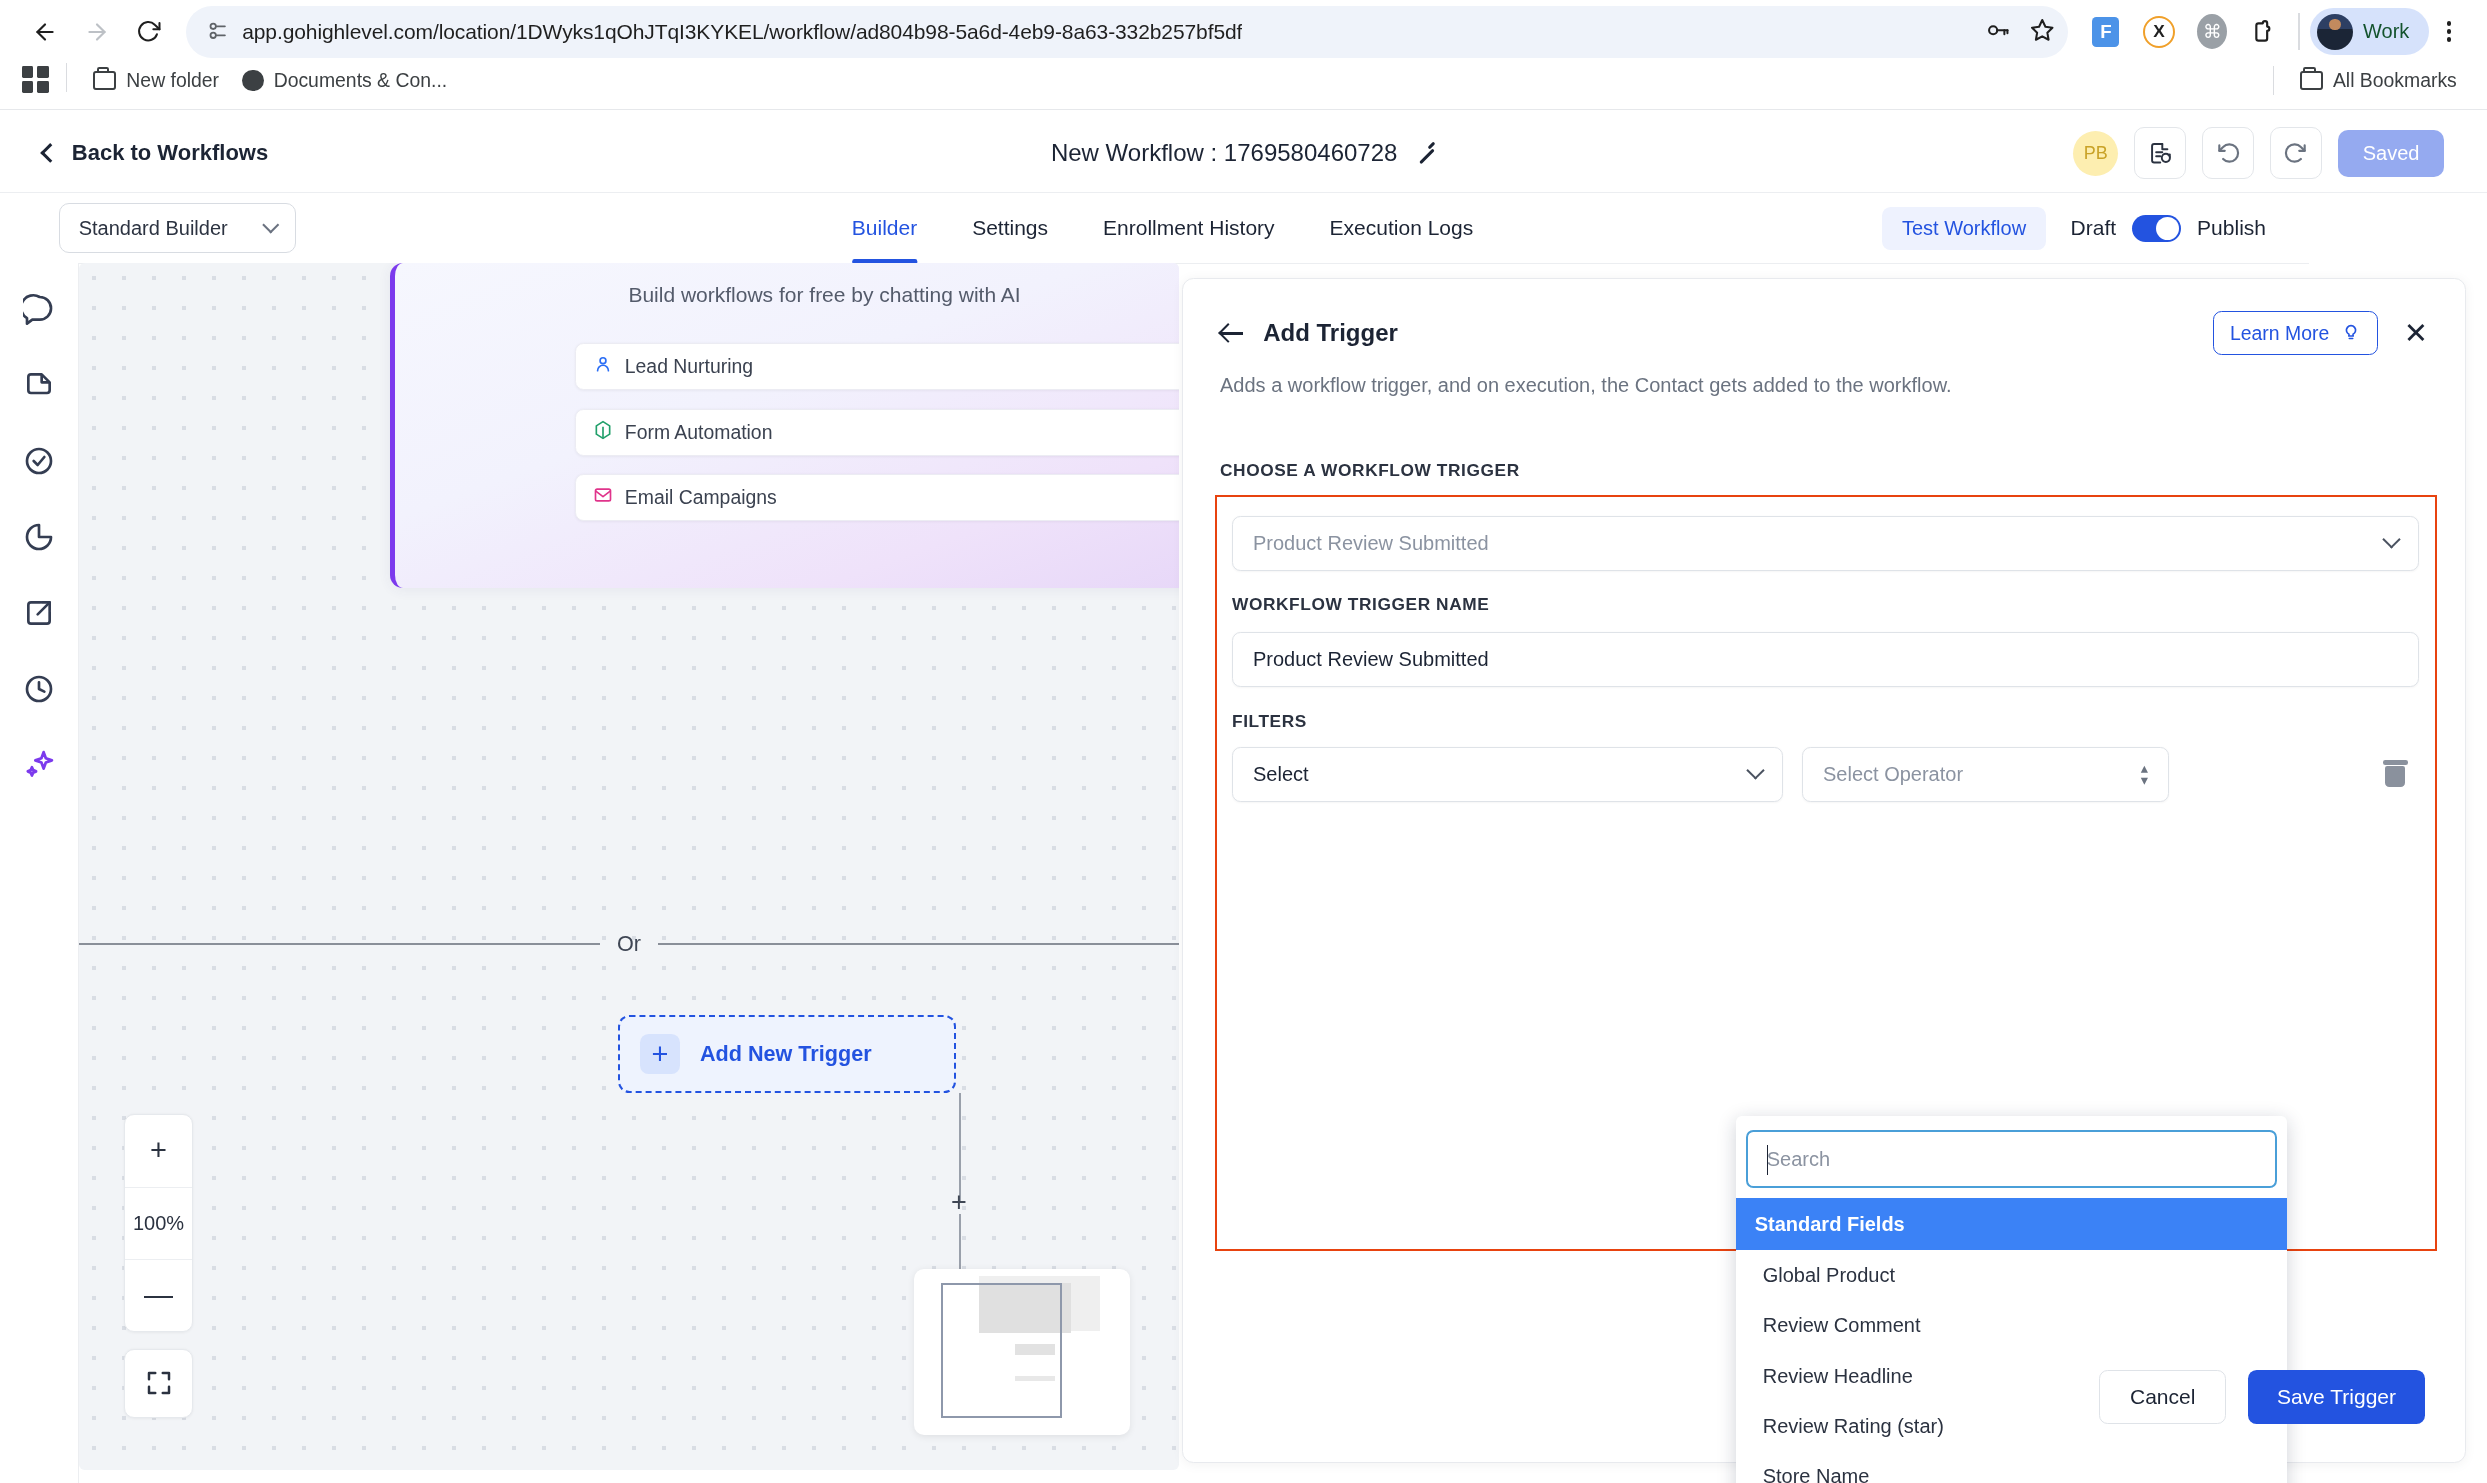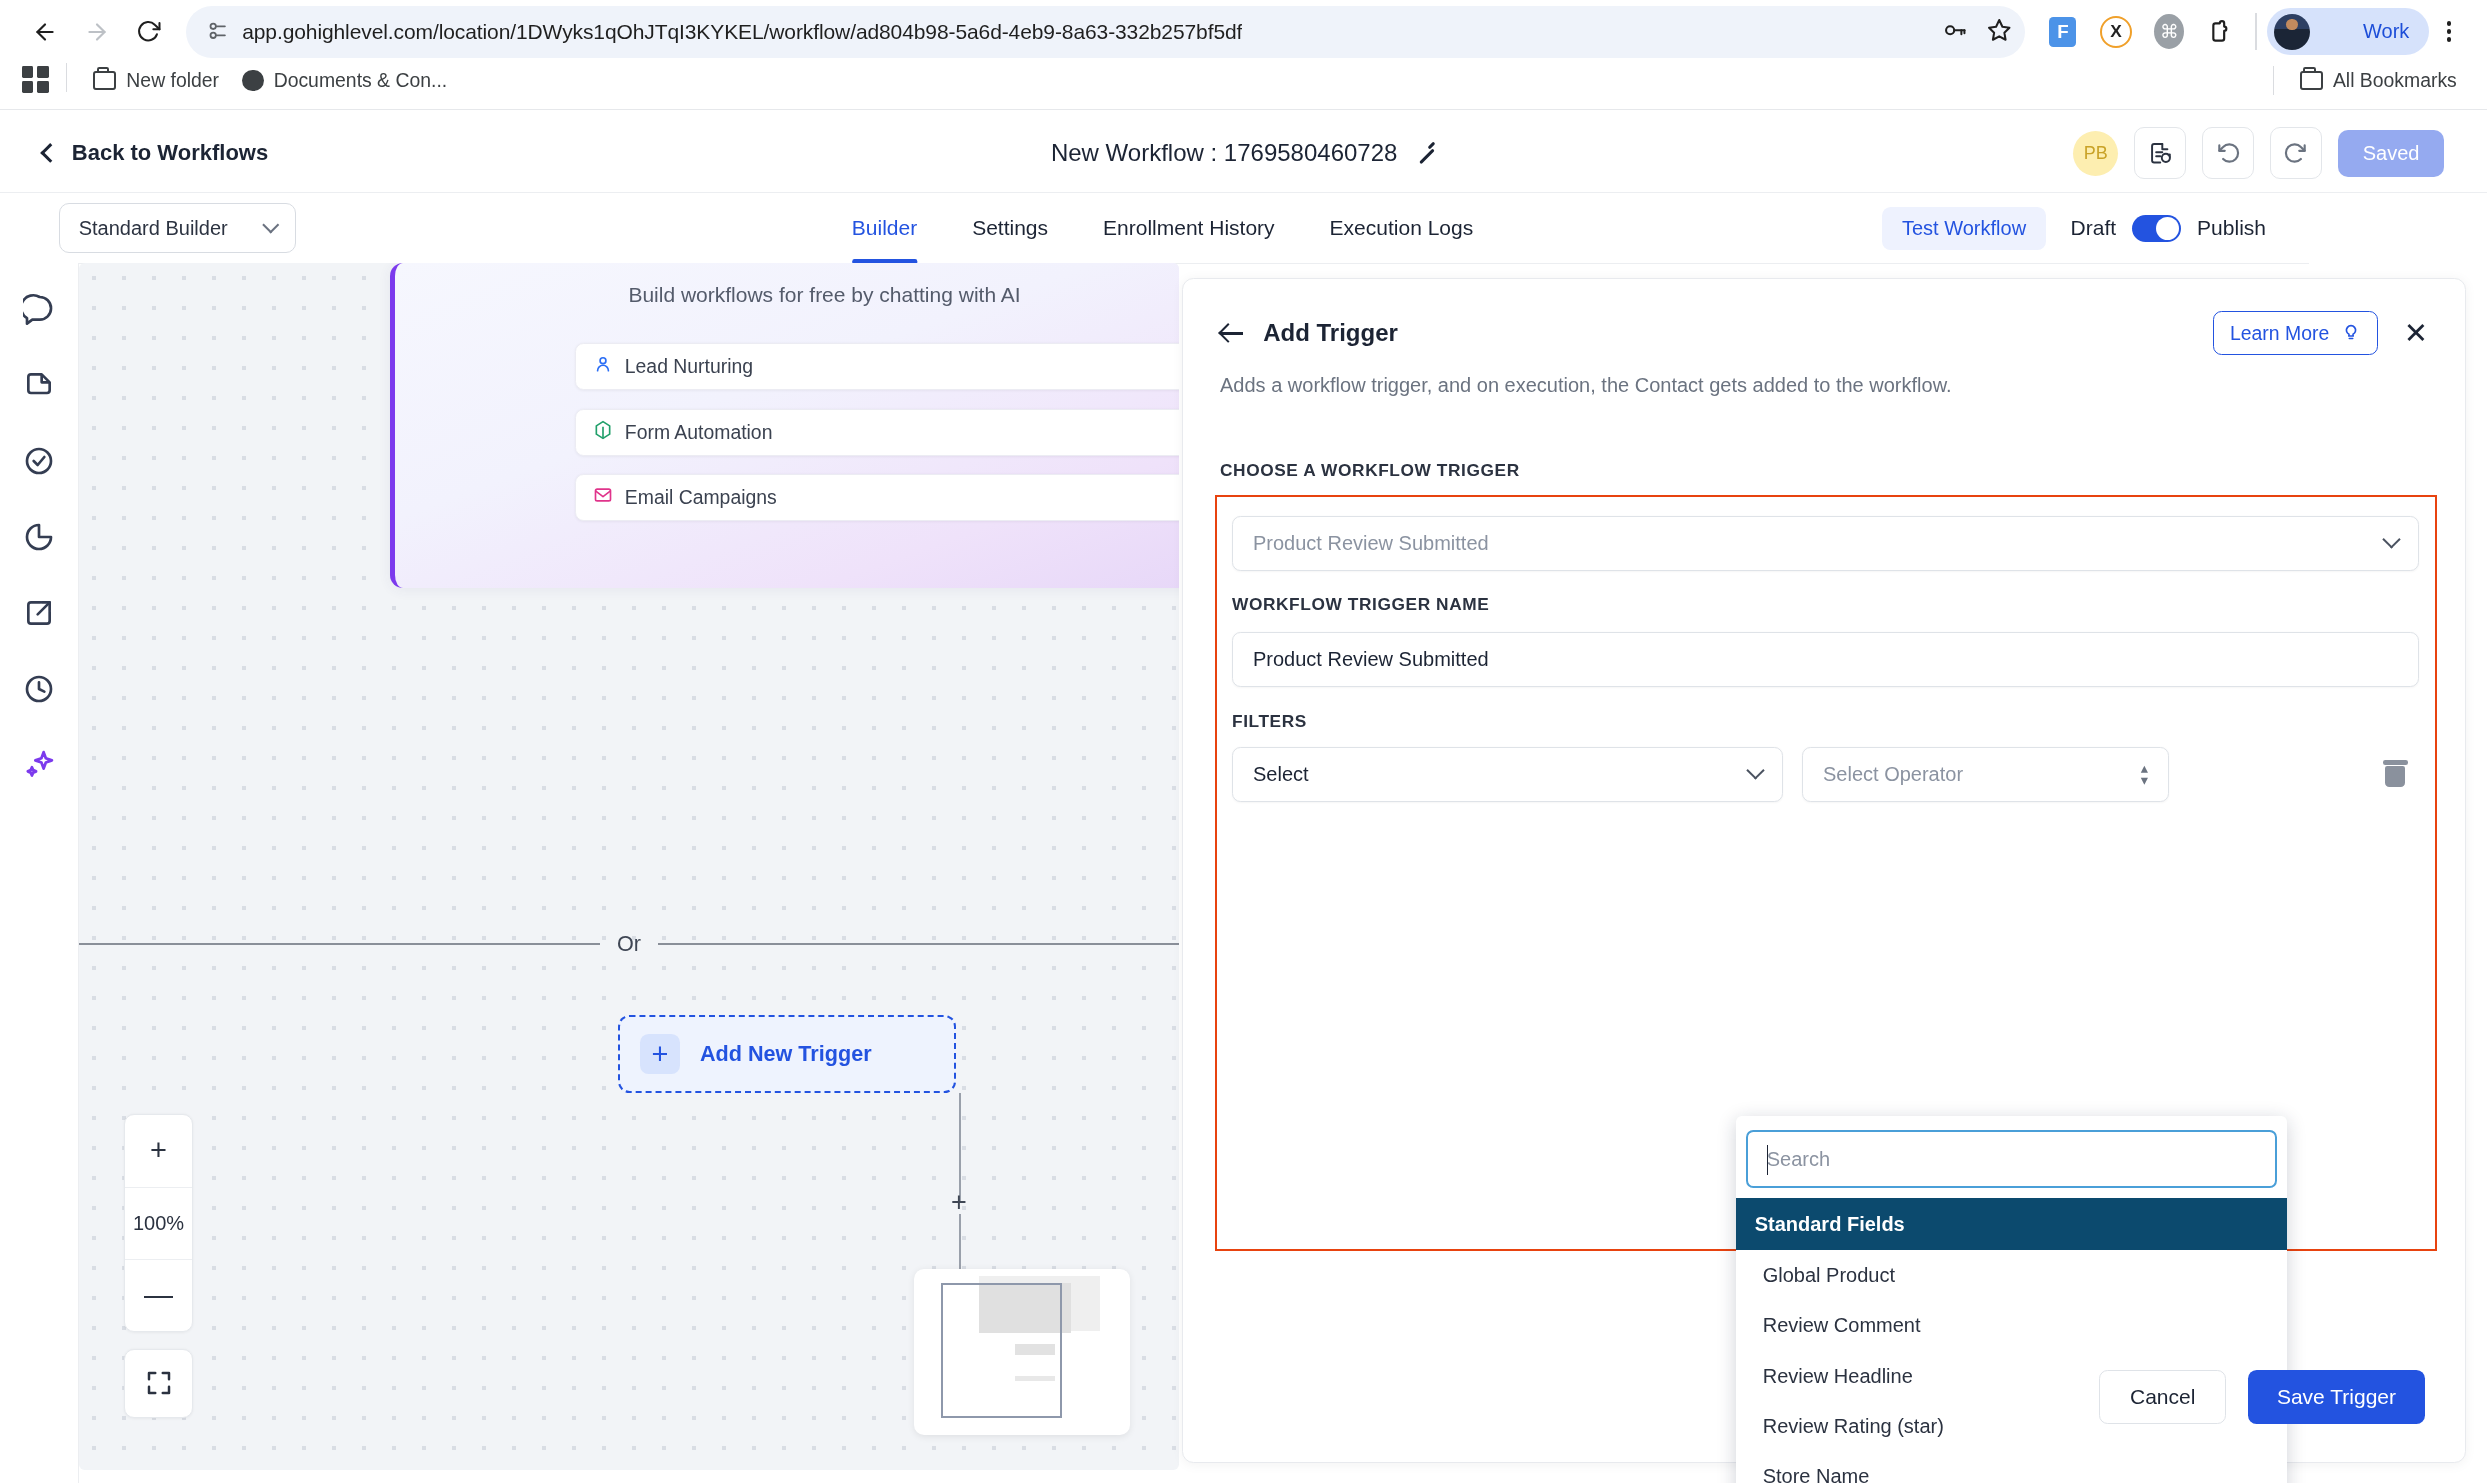--- a/index.html
+++ b/index.html
@@ -54,21 +54,21 @@
   }
   .avatar-img {
     width: 36px; height: 36px; border-radius: 50%;
     background: linear-gradient(#2d3f63 0 42%, #1b2536 42% 100%);
     position: relative; overflow: hidden;
   }
   .avatar-img::after {
     content:""; position:absolute; left: 12.2px; top: 5px; width: 11.5px; height: 11.5px;
     border-radius: 50%; background: #c28a5e;
   }
-  .profile-name { font-size: 20px; color: #1d4ed8; margin-left: 43px; }
+  .profile-name { font-size: 20px; color: #14532d; }
   .kebab { width: 39px; height: 46px; display:flex; flex-direction: column; align-items:center;
            justify-content:center; gap:3.6px; }
   .kebab i { width: 4.3px; height: 4.3px; border-radius: 50%; background: #1f1f1f; display:block; }
 
   .bookmark-bar {
     display: flex; align-items: flex-start; height: 47px; padding: 0 18.7px; gap: 0;
     position: relative; border-bottom: 0.7px solid #e6e8eb;
   }
   .bm-apps { width:33px;height:33px; display:grid; grid-template-columns:1fr 1fr; gap:3.6px; padding:2.9px;}
   .bm-apps i { background:#3c4043; border-radius:1.4px; display:block; }
@@ -258,21 +258,21 @@
     overflow: hidden; padding-bottom: 10px;
   }
   .dd-search {
     margin: 14.4px 10px 10px 10px; height: 58px; border: 2.2px solid #4a9fd8; border-radius: 7.2px;
     display:flex; align-items:center; padding: 0 18.7px; font-size: 20px; color: #8b93a1;
     position: relative;
   }
   .dd-search::before { content:""; position:absolute; left: 18.7px; top: 13px; width: 1.4px; height: 30px;
     background: #1c2434; }
   .dd-group {
-    background: #0c4a6e; color: #fff; font-size: 20px; font-weight: 600;
+    background: #3b82f6; color: #fff; font-size: 20px; font-weight: 600;
     padding: 14.4px 18.7px;
   }
   .dd-item { font-size: 20px; color: #2b3240; padding: 13.7px 18.7px; margin-left: 8px; }
 
   .panel-footer {
     position: absolute; left: 0; right: 0; bottom: 0; height: 130px;
     display:flex; align-items:center; justify-content:flex-end; gap: 21.6px; padding-right: 40px;
   }
   .btn-cancel { border: 0.7px solid #dfe3e8; border-radius: 8.6px; background:#fff;
                 font-size: 21px; color: #1c2434; padding: 14.4px 30px; }

